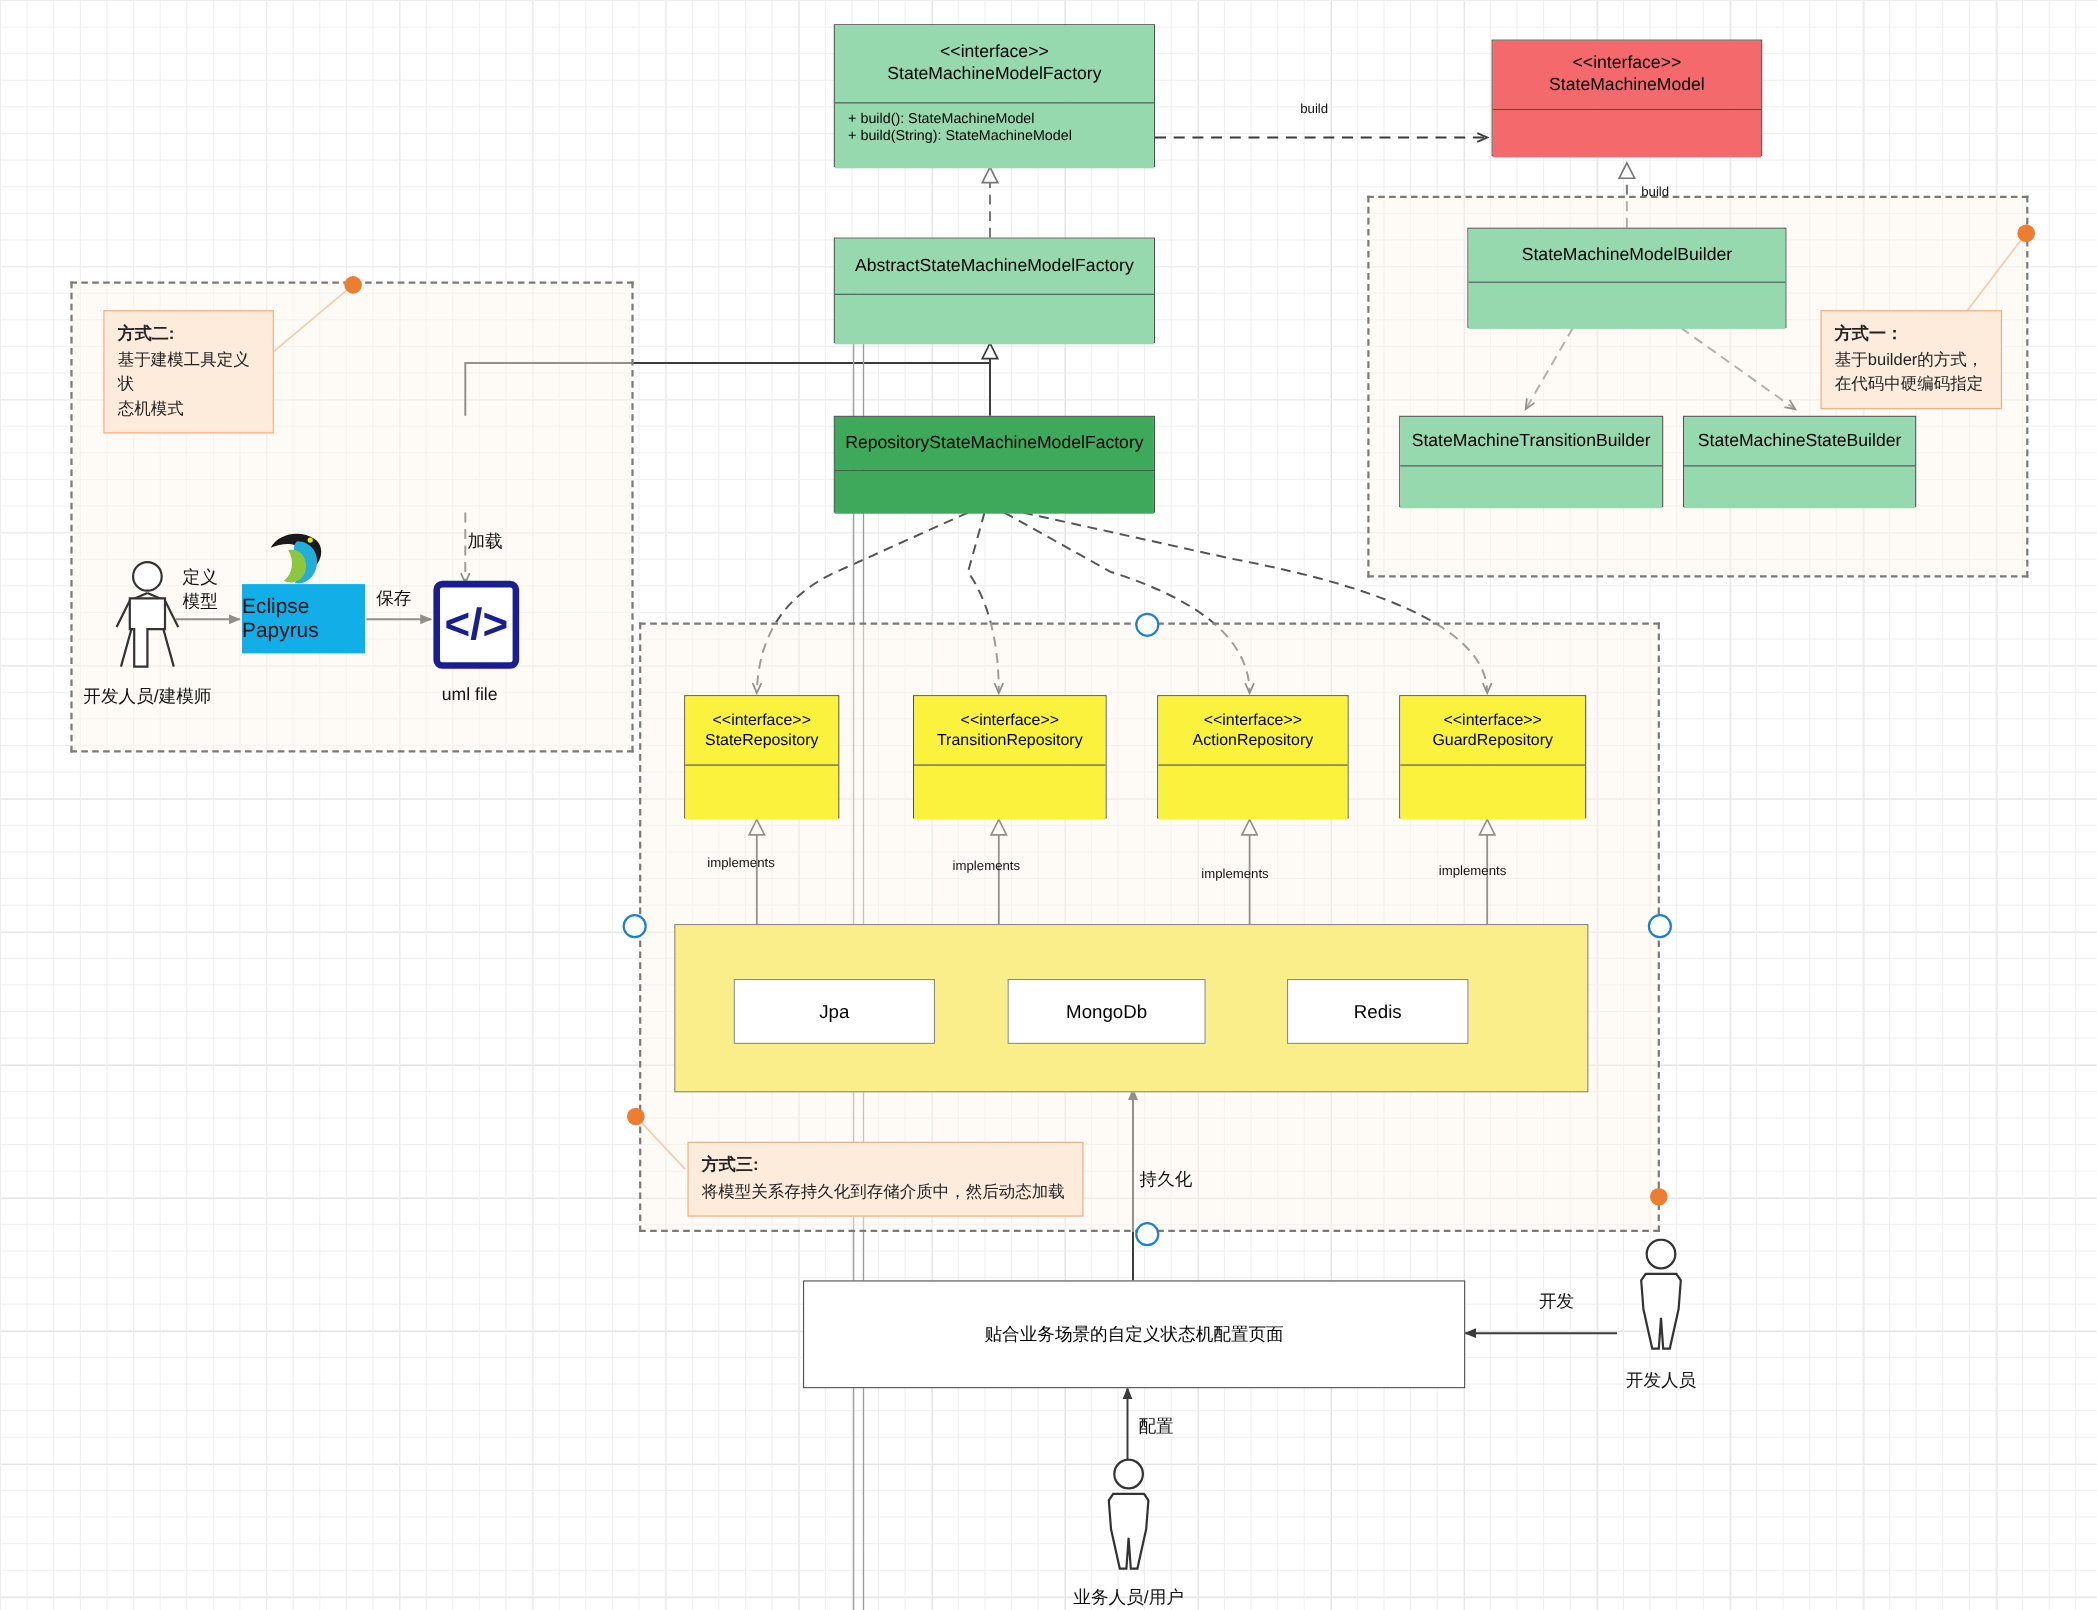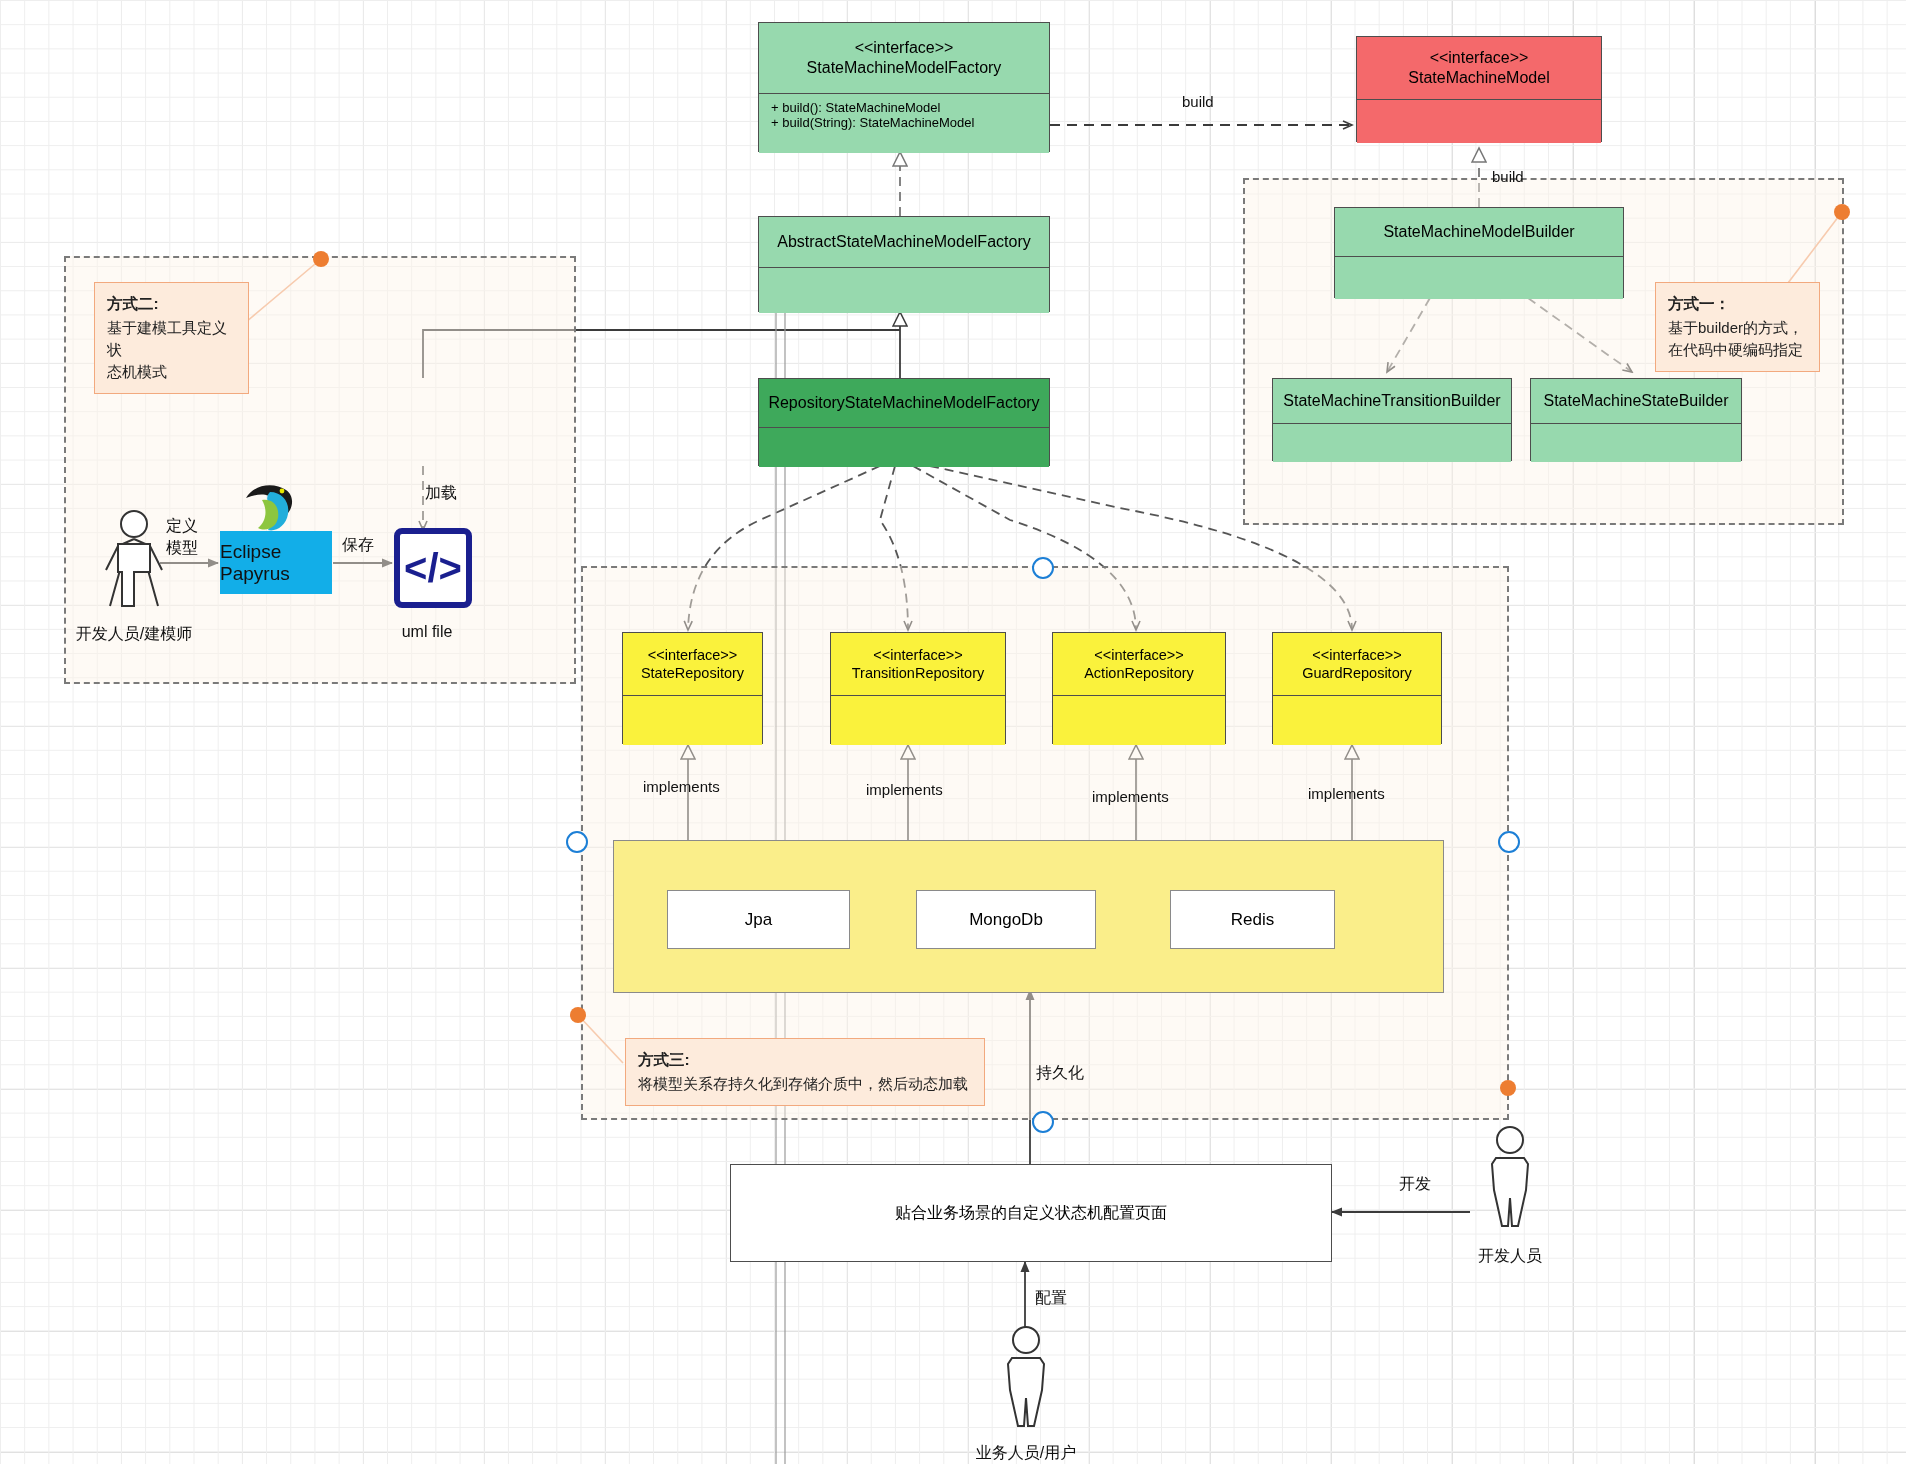--- a/index.html
+++ b/index.html
@@ -53,21 +53,21 @@
     background:#FDEBDC;
     border:1px solid #F2A97E;
     padding:10px 12px;
     font-size:15px;color:#222;line-height:1.45;
   }
   .note b{display:block;font-weight:bold;font-size:15.5px;margin-bottom:2px;}
 
   
   .lbl{
     position:absolute;
-    font-size:15px;color:#111;
+    font-size:12px;color:#111;
     white-space:nowrap;
     line-height:1.3;
   }
   .lbl.cn{font-size:16px;}
   .lbl.center{transform:translateX(-50%);}
 
   
   svg.layer{position:absolute;left:0;top:0;width:1906px;height:1464px;pointer-events:none;}
   svg.layer.under{z-index:1;}
   .node,.note,.lbl,.group,.pic{z-index:4;position:absolute;}

